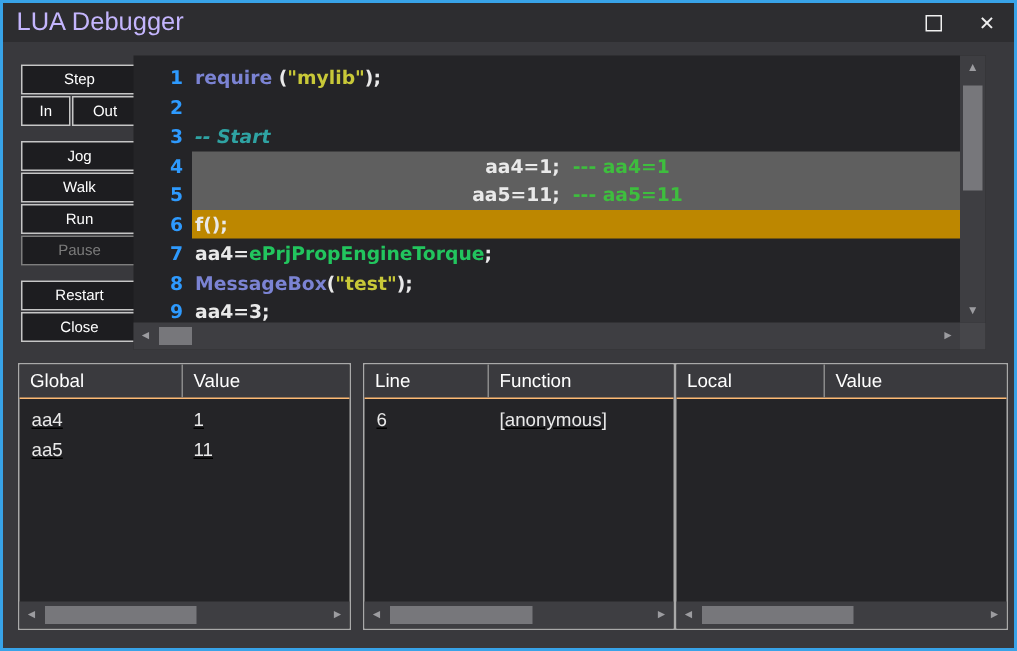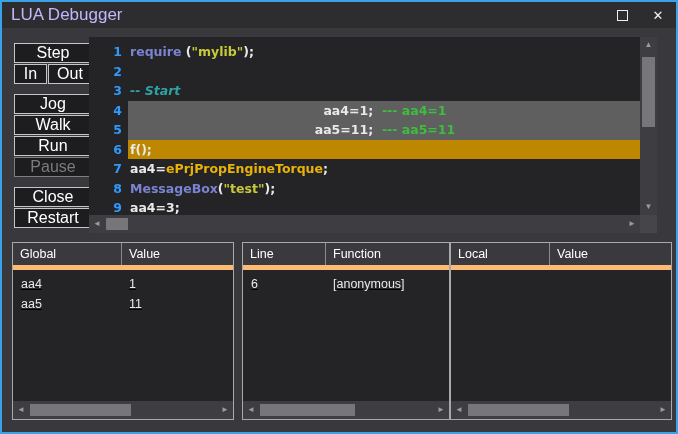--- a/index.html
+++ b/index.html
@@ -11,58 +11,58 @@
   
   .titlebar{position:absolute;top:0;left:0;right:0;height:26px;background:#2d2d30;display:flex;align-items:center;}
   .title{margin-left:9px;font-size:17px;color:#c4b5fd;}
   .win-controls{margin-left:auto;display:flex;height:100%;}
   .ctrl-btn{width:36px;height:100%;display:flex;align-items:center;justify-content:center;color:#f0f0f0;cursor:default;}
   .max-box{width:9px;height:9px;border:1px solid #f0f0f0;display:block;}
   .close-glyph{font-size:13px;line-height:1;}
   
   .toolbar{position:absolute;left:12px;top:41px;width:78px;}
   .btn{box-sizing:border-box;height:20px;border:1px solid #c6c6c6;background:#1d1d20;color:#ffffff;
-       font-size:16px;display:flex;align-items:center;justify-content:center;margin-bottom:1px;
+       font-size:10px;display:flex;align-items:center;justify-content:center;margin-bottom:1px;
        font-family:"Liberation Sans",sans-serif;}
   .btn-row{display:flex;margin-bottom:1px;}
   .btn-row .btn{margin-bottom:0;}
   .btn-in{width:33px;margin-right:1px;}
   .btn-out{width:44px;text-align:center;}
   .btn.disabled{color:#7b7b7b;border-color:#7e7e7e;}
   .tb-gap{height:9px;}
   
   .editor{position:absolute;left:87px;top:35px;width:568px;height:196px;background:#242427;}
   .code-lines{position:absolute;left:0;top:0;right:17px;bottom:18px;overflow:hidden;padding-top:5px;}
   .code-line{display:flex;height:19.5px;font-family:"DejaVu Sans",sans-serif;font-weight:bold;font-size:12.5px;}
   .ln{flex:none;width:33px;text-align:right;color:#2e9afe;line-height:19.5px;}
   .lc{flex:1;margin-left:6px;padding-left:2px;color:#e9e9e9;white-space:pre;line-height:19.5px;}
   .lc.hl-gray{background:#5f5f5f;text-align:center;}
   .lc.hl-current{background:#bd8700;}
   .seg.kw{color:#7b83d3;}
   .seg.str{color:#c8c838;}
   .seg.cteal{color:#2fa3a3;font-style:italic;}
   .seg.cgreen{color:#3ebe3e;}
-  .seg.ident{color:#eab308;}
+  .seg.ident{color:#22c55e;}
   
   .vscroll{position:absolute;top:0;right:0;width:17px;bottom:18px;background:#3e3e42;}
   .hscroll{position:absolute;left:0;bottom:0;right:17px;height:18px;background:#3e3e42;}
   .scroll-corner{position:absolute;right:0;bottom:0;width:17px;height:18px;background:#46464a;}
   .sb-arrow{position:absolute;color:#9c9ca0;font-size:8px;line-height:8px;display:flex;align-items:center;justify-content:center;}
   .vscroll .sb-up{top:2px;left:0;right:0;height:12px;}
   .vscroll .sb-down{bottom:2px;left:0;right:0;height:12px;}
   .vscroll .sb-thumb{position:absolute;left:2px;right:2px;top:20px;height:70px;background:#77777b;}
   .hscroll .sb-left{left:2px;top:0;bottom:0;width:12px;}
   .hscroll .sb-right{right:2px;top:0;bottom:0;width:12px;}
   .hscroll .sb-thumb{position:absolute;top:3px;bottom:3px;left:17px;width:22px;background:#77777b;}
   
   .panel{position:absolute;top:240px;height:178px;box-sizing:border-box;background:#242427;border:1px solid #a9a9a9;}
   .panel-globals{left:10px;width:222px;}
   .panel-stack{left:240px;width:208px;}
   .panel-locals{left:448px;width:222px;}
-  .thead{display:flex;height:22px;background:#3a3a3e;border-bottom:5px solid #fdba74;}
+  .thead{display:flex;height:22px;background:#3a3a3e;border-bottom:1px solid #fdba74;}
   .th{box-sizing:border-box;display:flex;align-items:center;padding-left:7px;color:#ffffff;font-size:12.5px;}
   .th+.th{border-left:1px solid #8a8a8a;flex:1;}
   .panel-globals .th:first-child{width:108px;}
   .panel-stack .th:first-child{width:82px;}
   .panel-locals .th:first-child{width:98px;}
   .tbody{padding-top:4px;text-decoration:underline;}
   .tr{display:flex;height:20px;align-items:center;color:#e9e9e9;font-size:12.5px;}
   .td{box-sizing:border-box;padding-left:8px;}
   .panel-globals .td:first-child{width:108px;}
   .panel-stack .td:first-child{width:82px;}
@@ -91,22 +91,22 @@
     <div class="btn-row">
       <div class="btn btn-in">In</div>
       <div class="btn btn-out">Out</div>
     </div>
     <div class="tb-gap"></div>
     <div class="btn">Jog</div>
     <div class="btn">Walk</div>
     <div class="btn">Run</div>
     <div class="btn disabled">Pause</div>
     <div class="tb-gap"></div>
+    <div class="btn">Restart</div>
     <div class="btn">Close</div>
-    <div class="btn">Restart</div>
   </div>
 
   <div class="editor">
     <div class="code-lines">
 
       <div class="code-line">
         <span class="ln">1</span>
         <span class="lc"><span class="seg kw">require </span><span class="seg">(</span><span class="seg str">"mylib"</span><span class="seg">);</span></span>
       </div>
 

